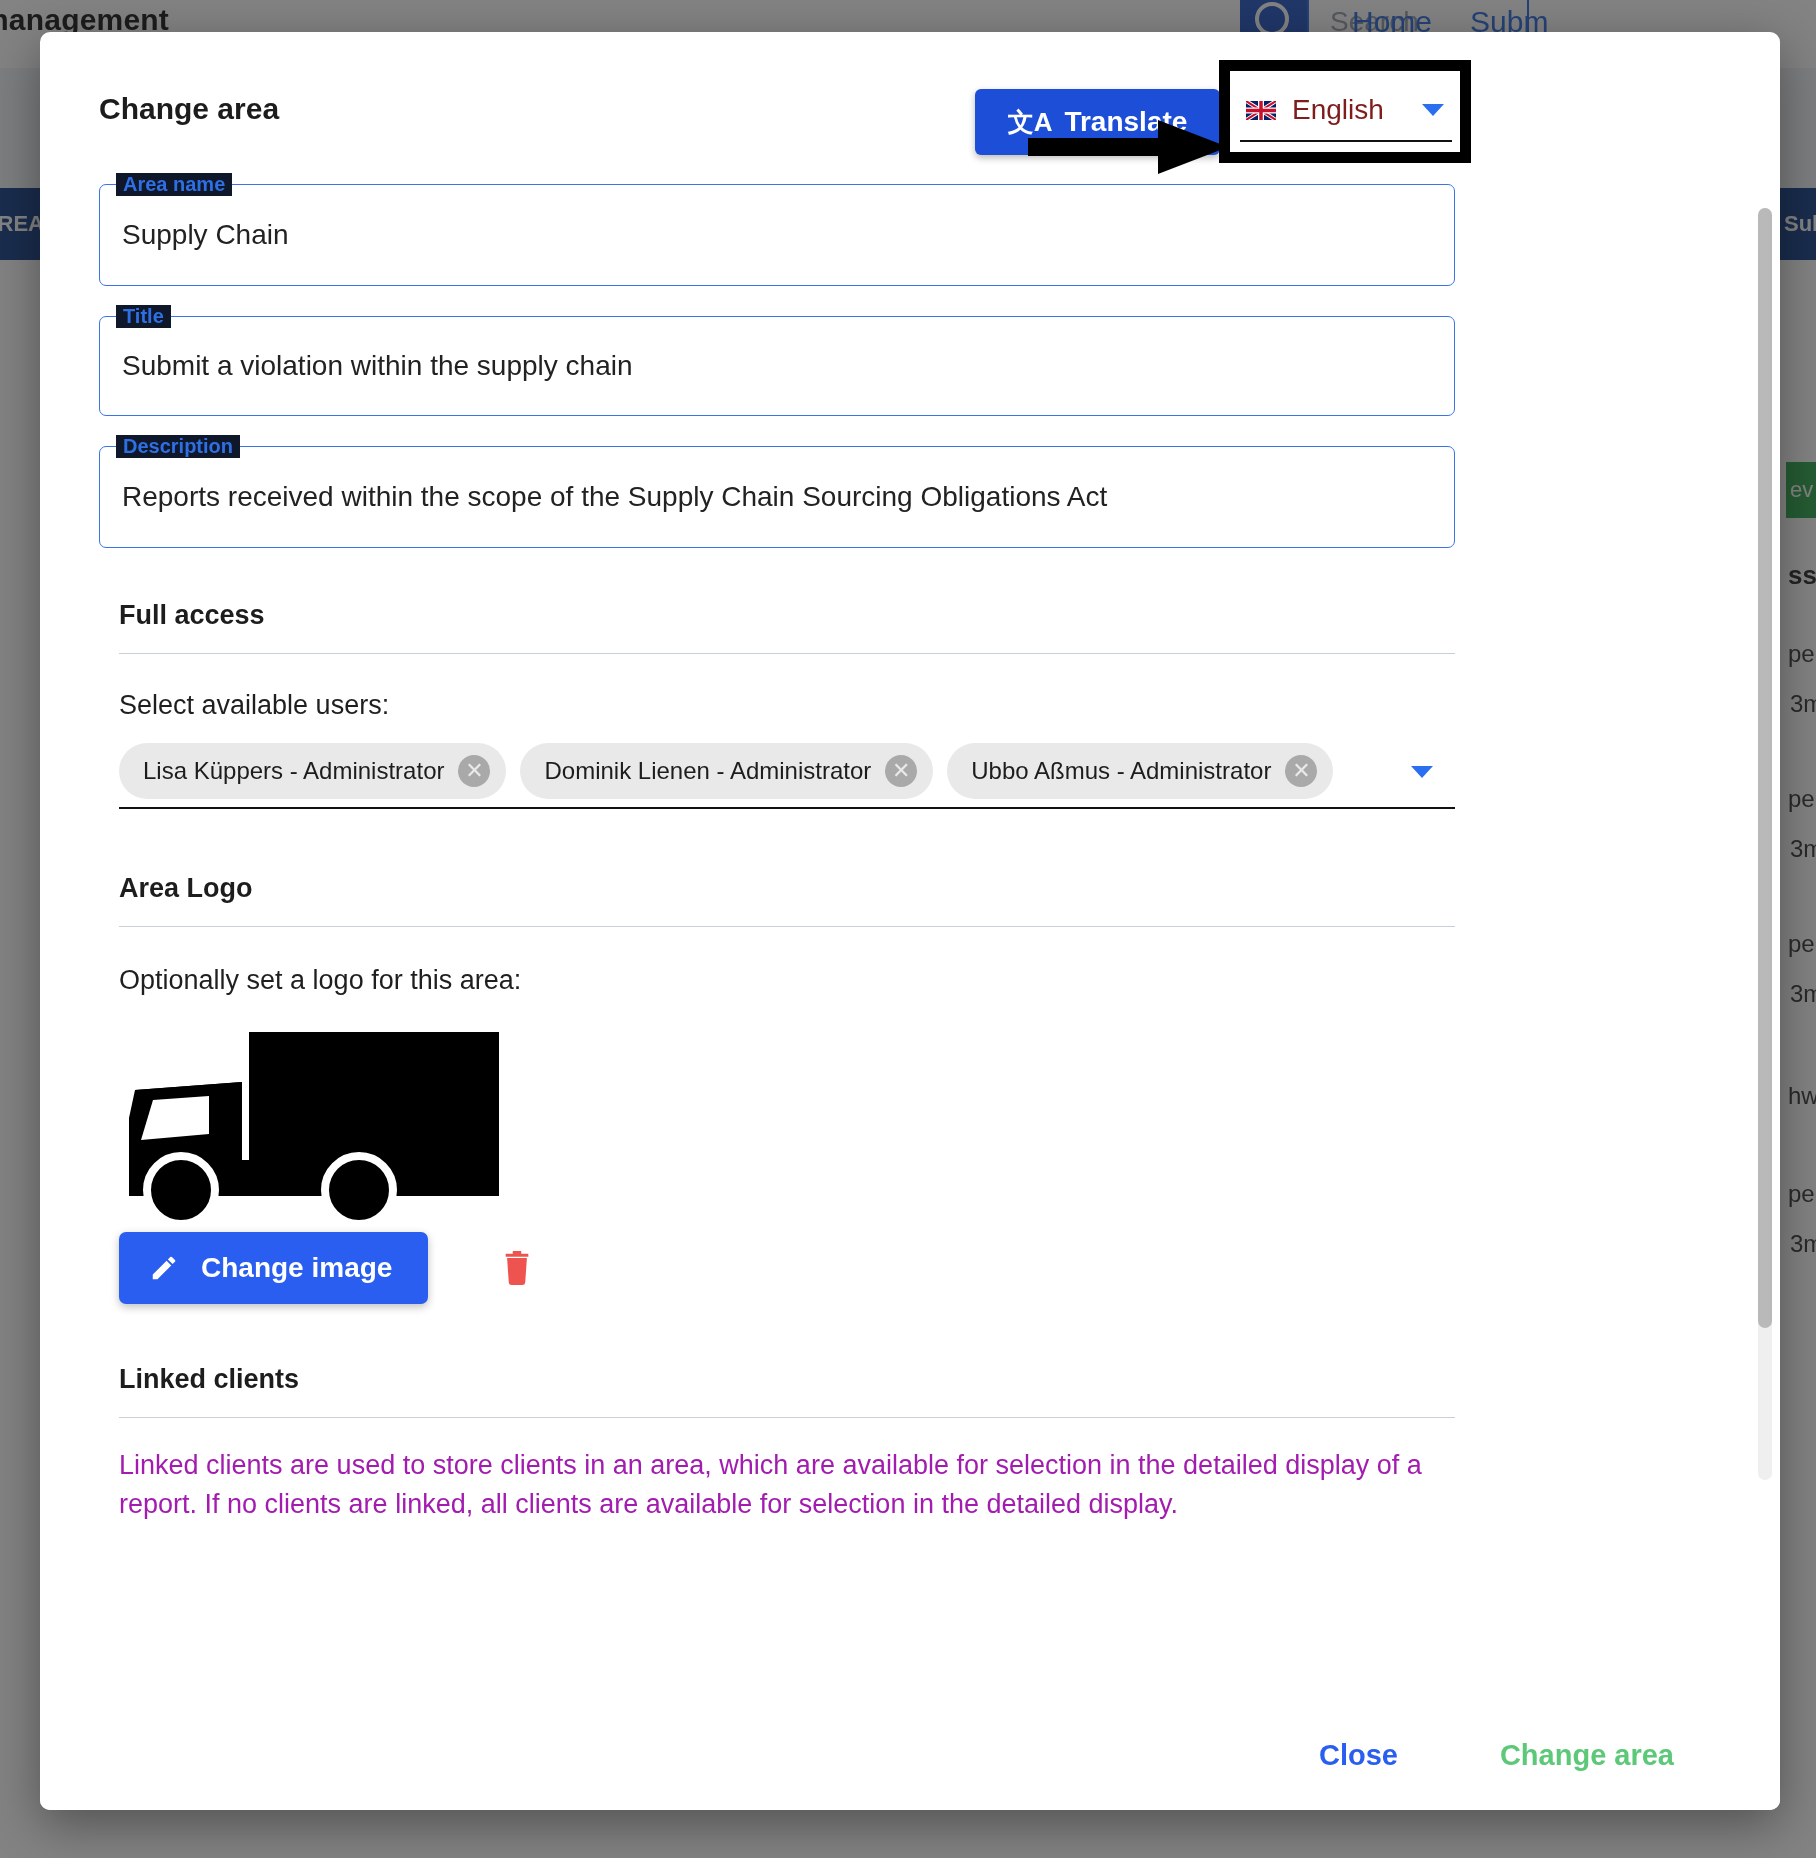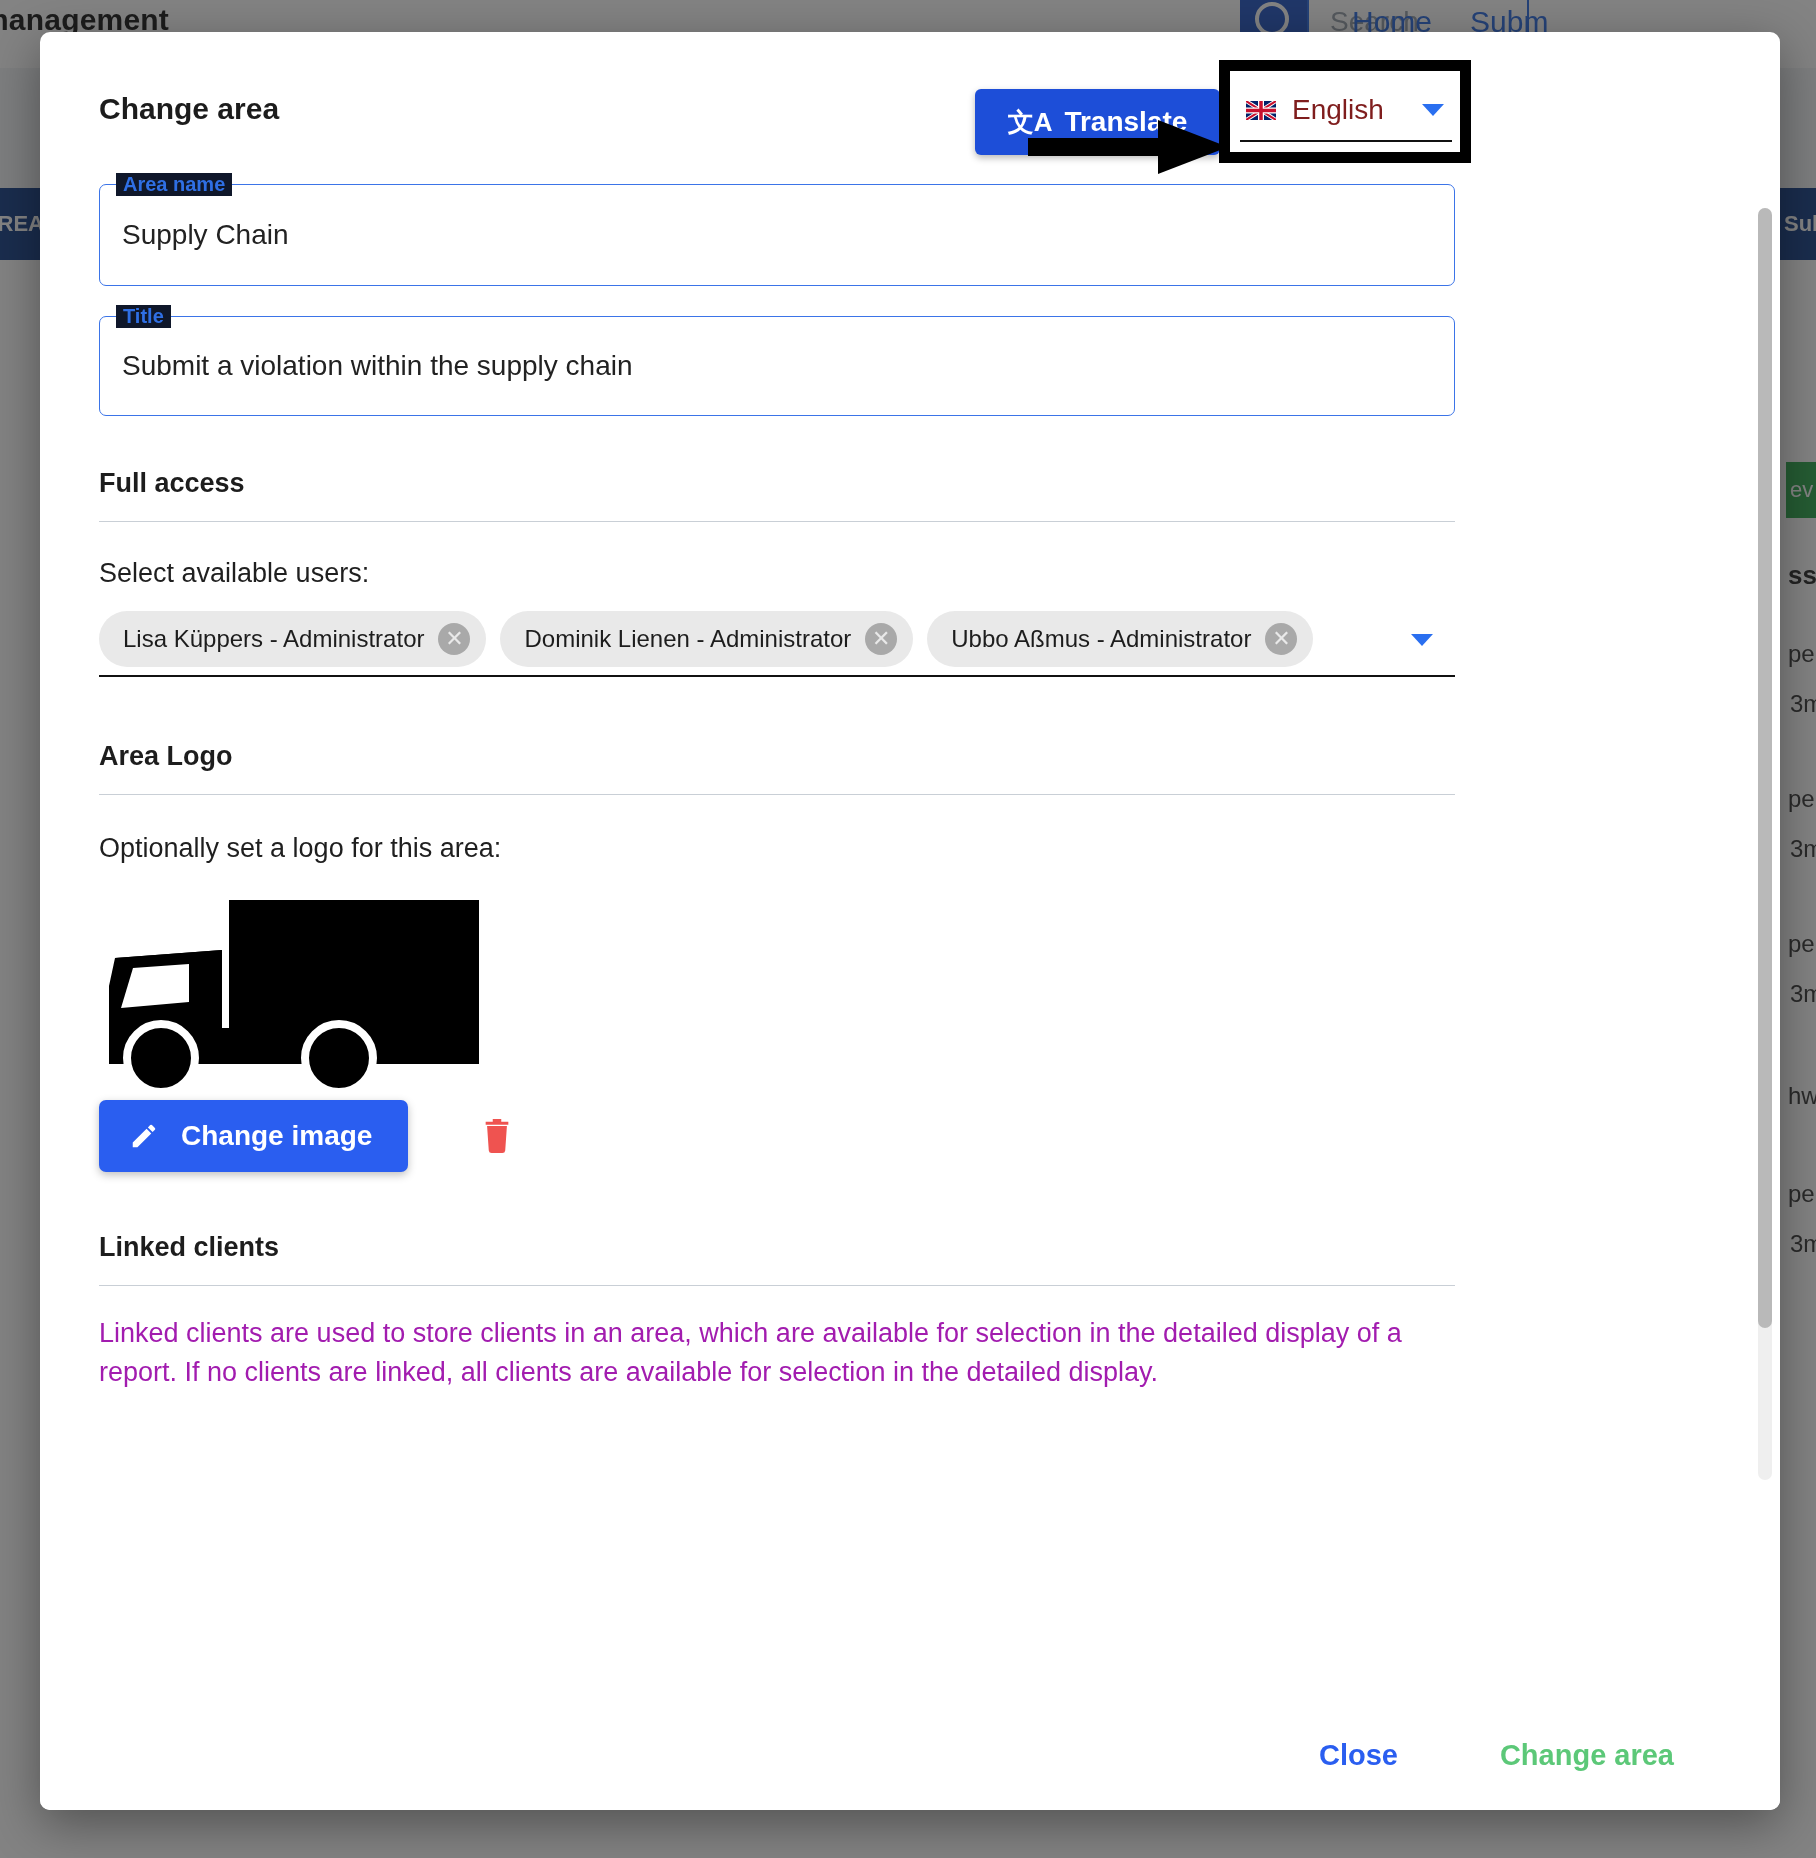--- a/index.html
+++ b/index.html
@@ -153,21 +153,21 @@
     padding: 30px 22px 30px 22px;
     font-size: 28px; color: #222; line-height: 1.2;
     min-height: 98px; display: flex; align-items: center;
     outline: none; cursor: text;
   }
   .field.h-name .field-value { height: 100px; }
   .field.h-title .field-value { height: 86px; }
   .field.h-desc .field-value { height: 100px; }
 
   
-  .section { position: relative; }
+  .section { position: relative; margin-left: 20px; }
   .section-head {
     font-size: 27px; font-weight: bold; color: #1d1d1d;
     padding-bottom: 22px;
   }
   .section-rule { height: 1px; background: #c9cfd6; width: 100%; }
 
   .helper-text { font-size: 27px; color: #1f1f1f; }
 
   
   .chips-row {
@@ -309,20 +309,24 @@
         <div class="field h-name">
           <span class="field-legend">Area name</span>
           <div class="field-value">Supply Chain</div>
         </div>
 
         <div class="field h-title">
           <span class="field-legend">Title</span>
           <div class="field-value">Submit a violation within the supply chain</div>
         </div>
 
+        <div class="field h-desc">
+          <span class="field-legend">Description</span>
+          <div class="field-value">Reports received within the scope of the Supply Chain Sourcing Obligations Act</div>
+        </div>
 
         <div class="section" style="margin-top:52px;">
           <div class="section-head">Full access</div>
           <div class="section-rule"></div>
           <div class="helper-text" style="margin-top:36px;">Select available users:</div>
 
           <div class="chips-row" style="margin-top:16px;">
             <span class="chip">
               <span>Lisa Küppers - Administrator</span>
               <span class="chip-x">✕</span>

